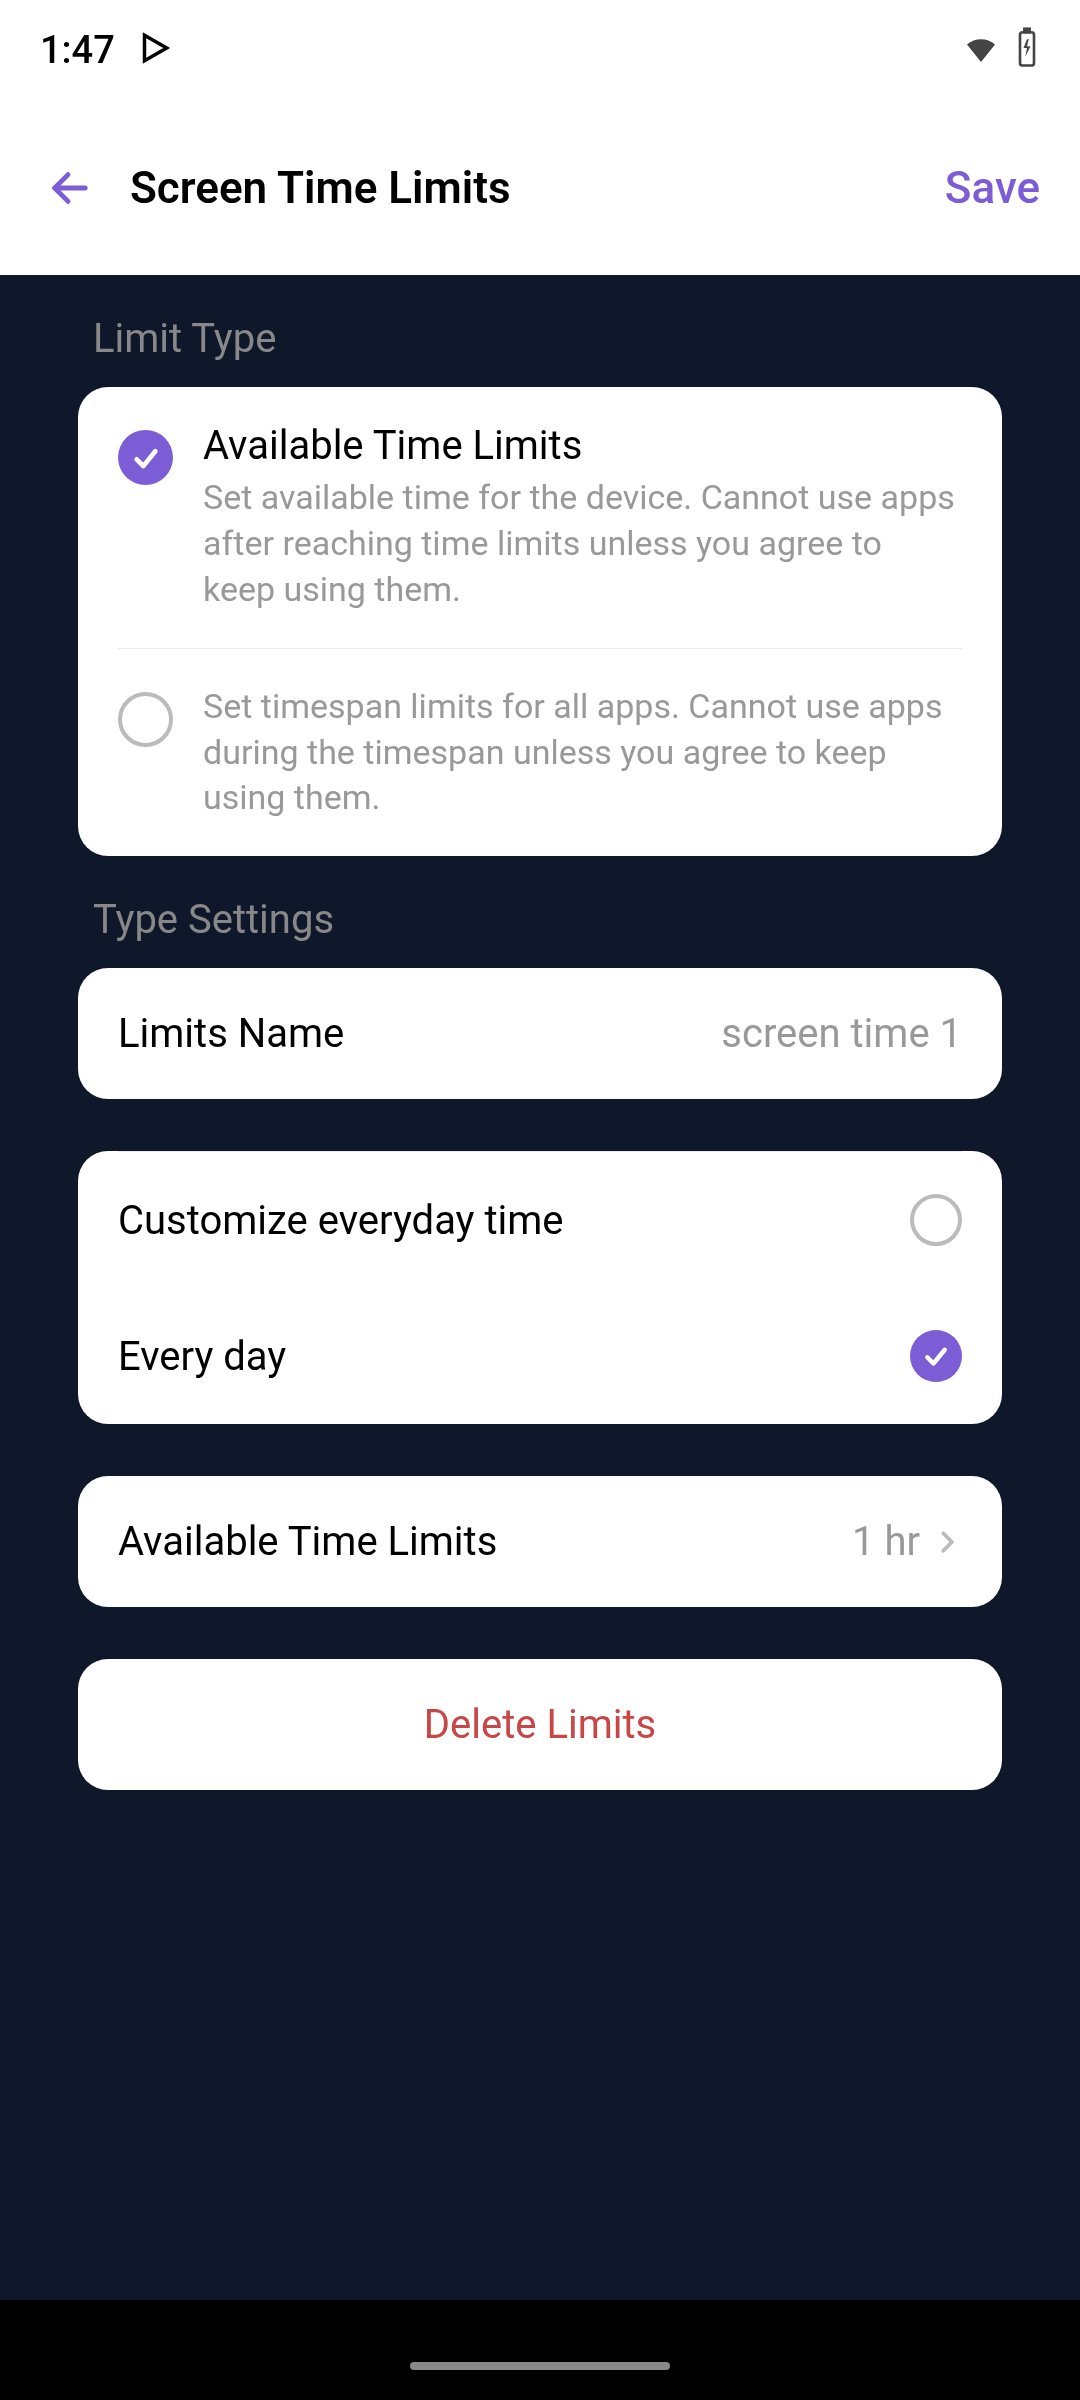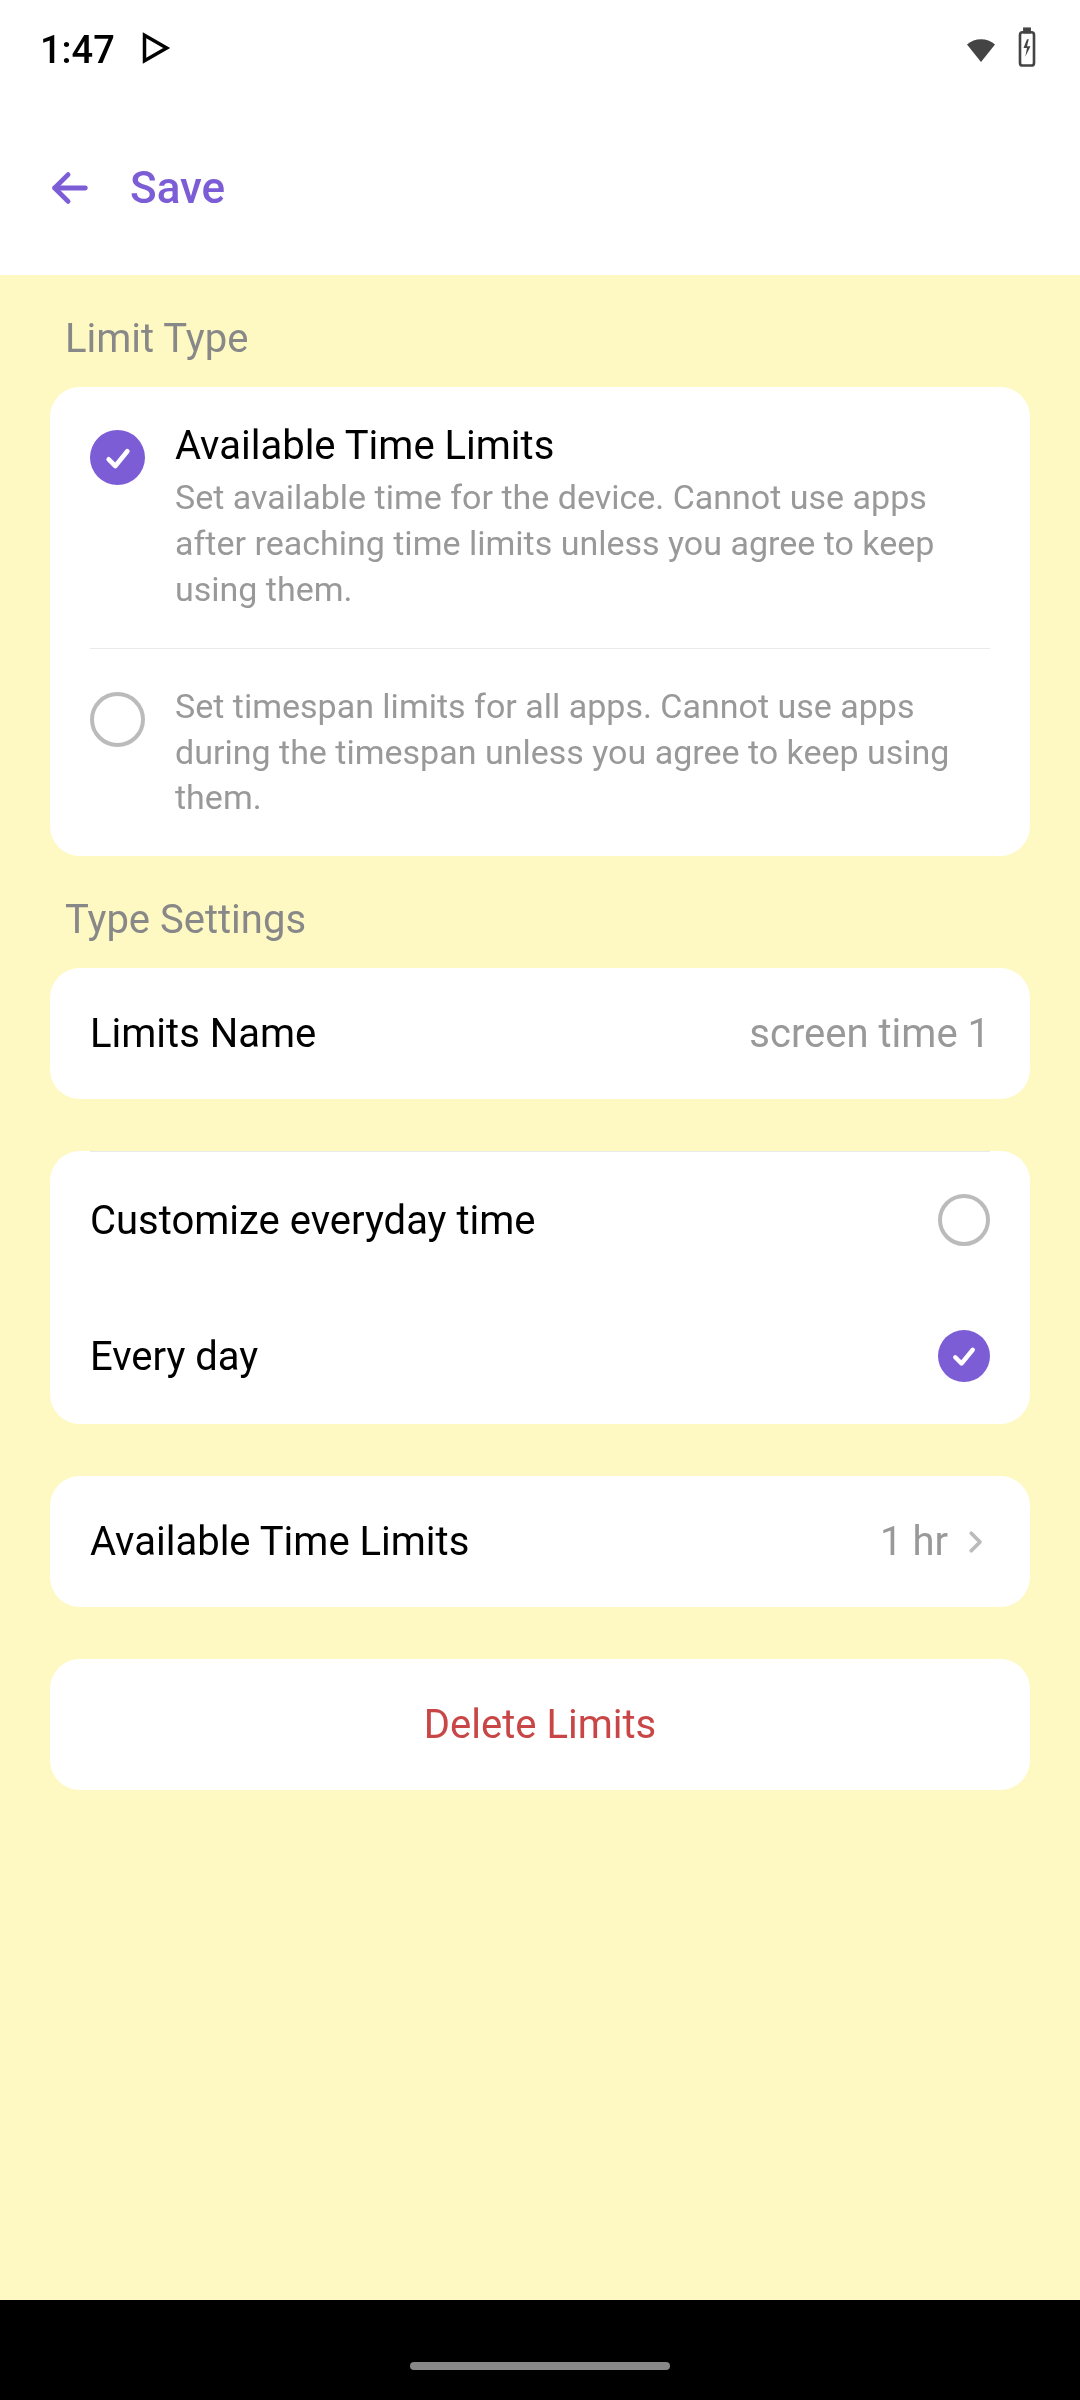--- a/index.html
+++ b/index.html
@@ -59,22 +59,22 @@
       color: #000;
       flex: 1;
     }
     .save-button {
       font-size: 44px;
       font-weight: 500;
       color: #7C5DD6;
     }
     .content {
       flex: 1;
-      background: #fef9c3;
-      padding: 0 50px;
+      background: #0f172a;
+      padding: 0 78px;
       overflow: hidden;
     }
     .section-title {
       font-size: 40px;
       color: #888;
       padding: 40px 15px 25px;
     }
     .card {
       background: #fff;
       border-radius: 30px;
@@ -229,20 +229,21 @@
   </div>
 </div>
 
 <div class="app-header">
   <div class="back-button">
     <svg width="46" height="46" viewBox="0 0 24 24" fill="none" stroke="#7C5DD6" stroke-width="2.5" stroke-linecap="round" stroke-linejoin="round">
       <line x1="20" y1="12" x2="4" y2="12"></line>
       <polyline points="11,5 4,12 11,19"></polyline>
     </svg>
   </div>
+  <div class="header-title">Screen Time Limits</div>
   <div class="save-button">Save</div>
 </div>
 
 <div class="content">
 
   <div class="section-title">Limit Type</div>
 
   <div class="card">
     <div class="limit-option">
       <div class="radio selected">

